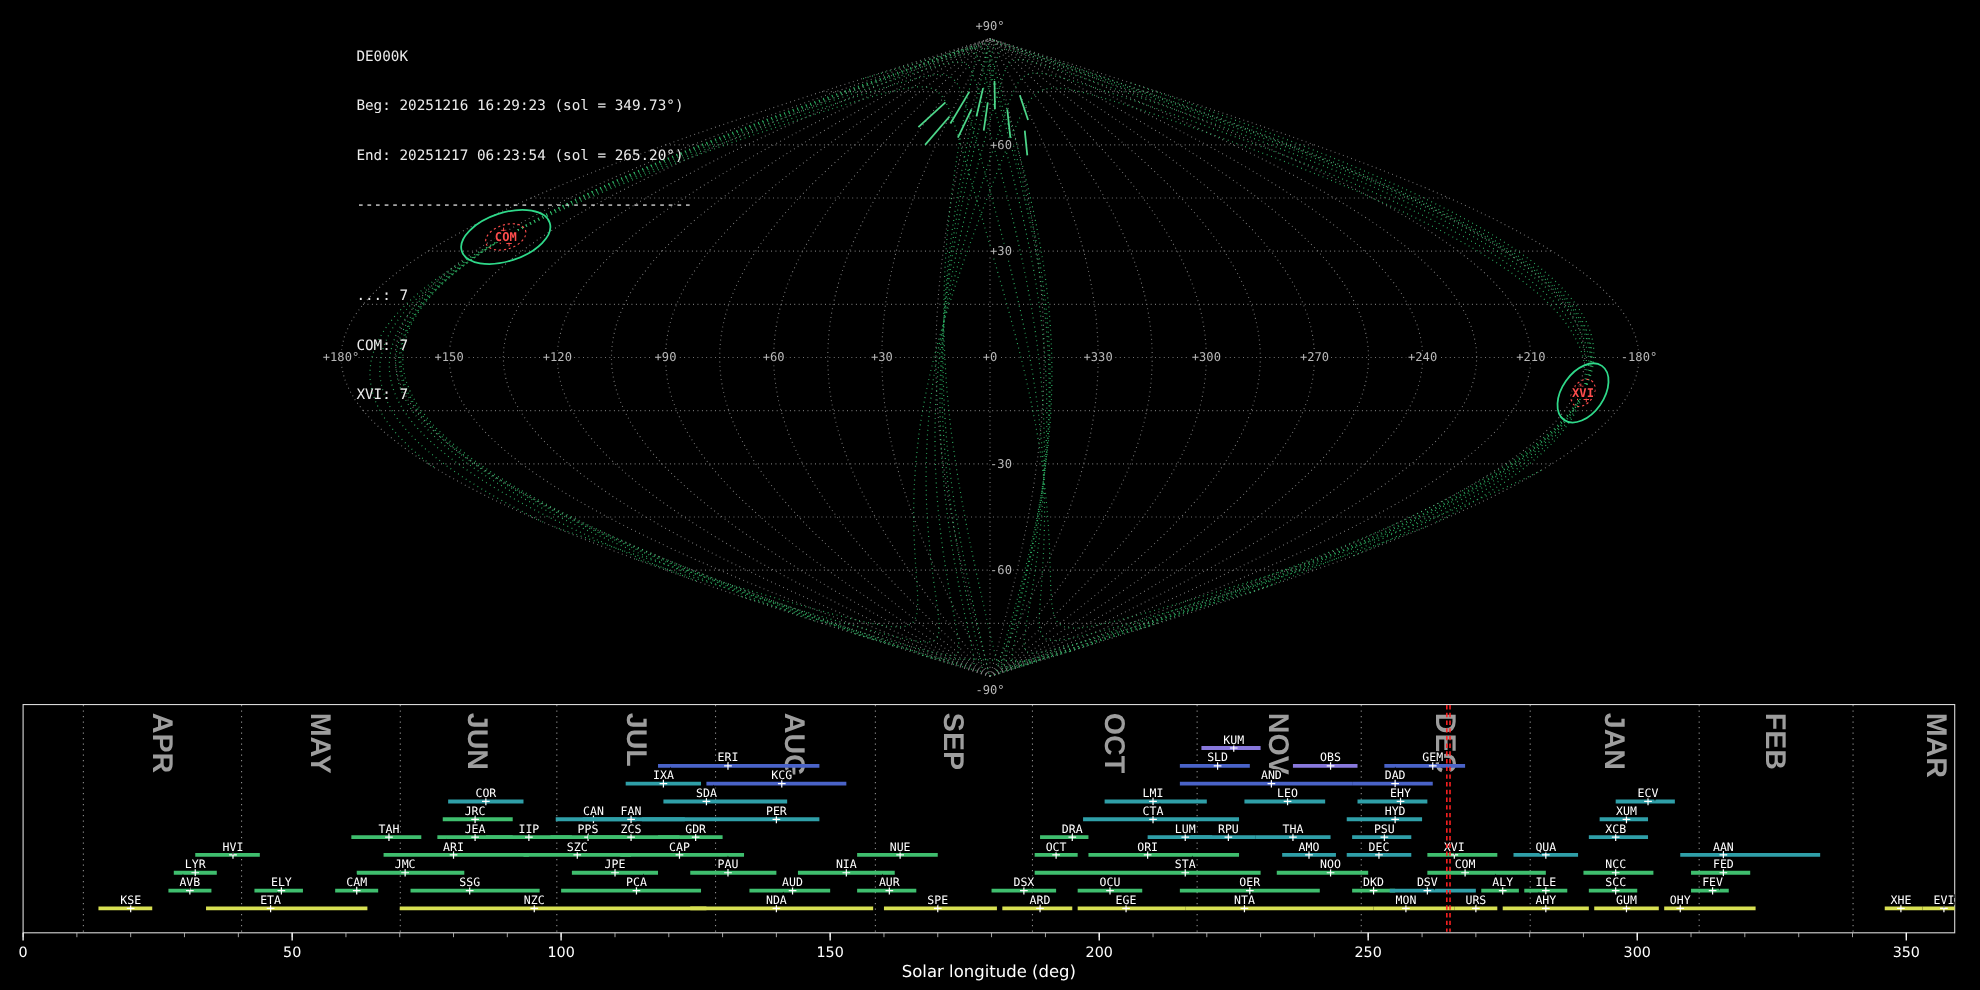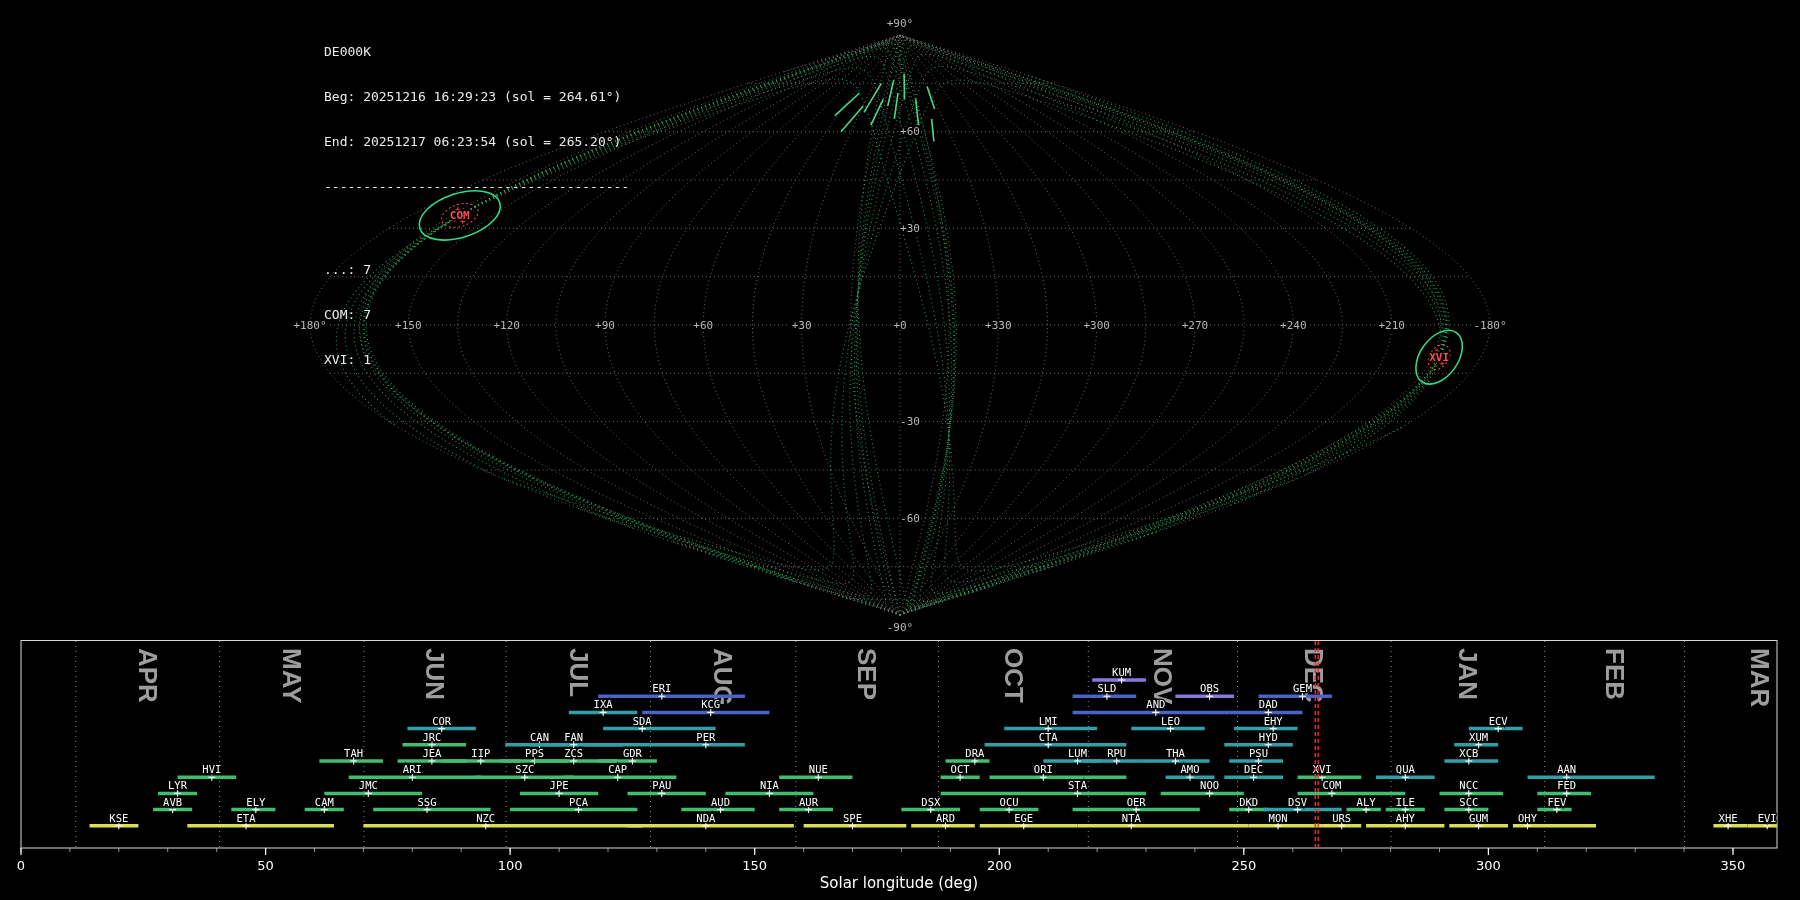--- a/index.html
+++ b/index.html
@@ -655,22 +655,22 @@
         </g>
       </g>
       <g stroke="#ff2222" stroke-width="1.4" stroke-dasharray="4 3">
         <line x1="1315.3" y1="1" x2="1315.3" y2="207"></line>
         <line x1="1318.2" y1="1" x2="1318.2" y2="207"></line>
       </g>
     </svg>
 
   <div class="info-panel">
     <div>DE000K</div>
-    <div>Beg: 20251216 16:29:23 (sol = 264.61°)</div>
+    <div>Beg: 20251216 16:29:23 (sol = 349.73°)</div>
     <div>End: 20251217 06:23:54 (sol = 265.20°)</div>
     <div>---------------------------------------</div>
     <div class="gap"></div>
     <div>...: 7</div>
     <div>COM: 7</div>
-    <div>XVI: 1</div>
+    <div>XVI: 7</div>
   </div>
 
 </div>
 
 </body></html>

